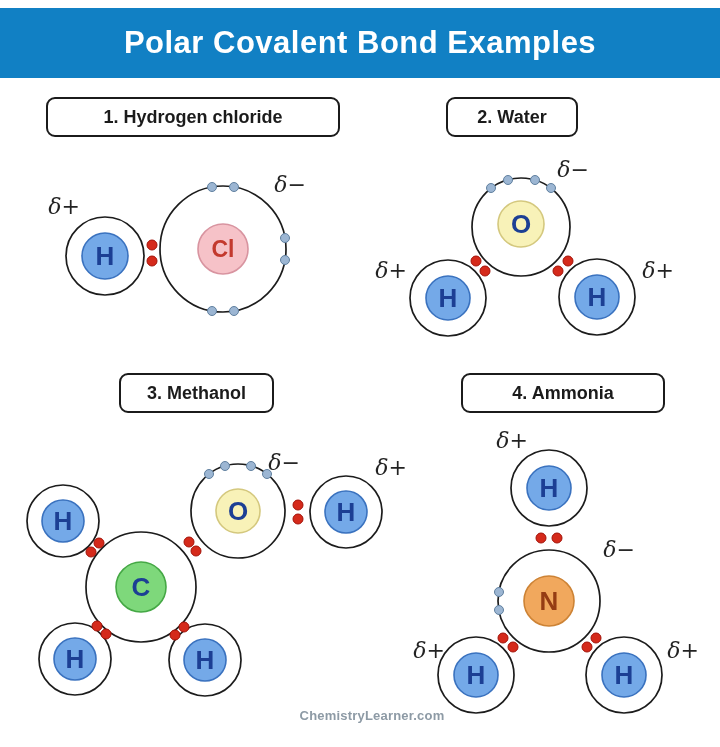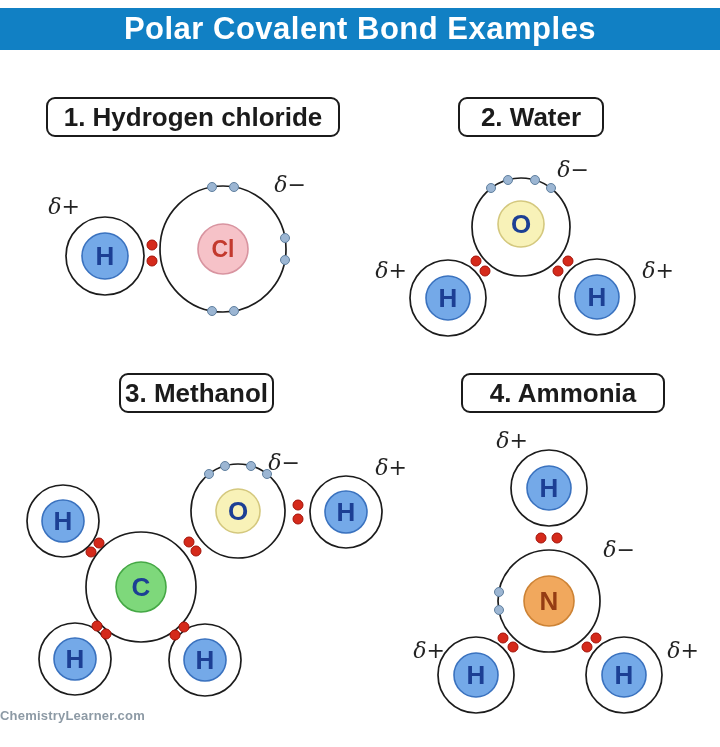--- a/index.html
+++ b/index.html
@@ -1,55 +1,55 @@
 <!DOCTYPE html>
 <html><head>
 <meta charset="utf-8">
 <style>
   * { margin:0; padding:0; box-sizing:border-box; }
   body { background:#ffffff; font-family:"Liberation Sans", sans-serif; }
   .page { position:relative; width:720px; height:747px; background:#ffffff; overflow:hidden; }
 
   .banner {
-    position:absolute; left:0; top:8px; width:720px; height:42px;
+    position:absolute; left:0; top:8px; width:720px; height:70px;
     background:#1180c4; display:flex; align-items:center; justify-content:center;
   }
   .banner h1 {
     color:#ffffff; font-size:31px; font-weight:bold; letter-spacing:.5px;
     font-family:"Liberation Sans", sans-serif;
   }
 
   .label-box {
     position:absolute; background:#ffffff; border:2.5px solid #1b1b1b; border-radius:9px;
     display:flex; align-items:center; justify-content:center;
-    font-weight:bold; font-size:26px; color:#1b1b1b; white-space:nowrap;
+    font-weight:bold; font-size:18px; color:#1b1b1b; white-space:nowrap;
   }
   .box1 { left:46px;  top:97px;  width:294px; height:40px; }
-  .box2 { left:458px; top:97px;  width:146px; height:40px; }
+  .box2 { left:446px; top:97px;  width:132px; height:40px; }
   .box3 { left:119px; top:373px; width:155px; height:40px; }
   .box4 { left:461px; top:373px; width:204px; height:40px; }
 
   svg.diagram { position:absolute; left:0; top:0; }
 
   .shell { fill:#ffffff; stroke:#1c1c1c; stroke-width:1.7px; }
   .sym { font-family:"Liberation Sans", sans-serif; font-weight:bold; font-size:26px; text-anchor:middle; }
   .sym.two { font-size:23px; }
   .navy  { fill:#1c3f94; }
   .red   { fill:#c3392e; }
   .brown { fill:#953c13; }
   .delta {
     font-family:"DejaVu Serif", serif; font-style:italic;
     font-size:22px; fill:#222222; text-anchor:middle;
   }
   .e-lone { fill:#9cb6d3; stroke:#60809f; stroke-width:1px; }
   .e-bond { fill:#d52a1b; stroke:#a31208; stroke-width:1px; }
 
   .watermark {
-    position:absolute; left:0; top:708px; width:720px; text-align:left;
-    font-size:13px; font-weight:bold; color:#8d9aa5; letter-spacing:.2px;
+    position:absolute; left:0; top:708px; width:720px; text-align:center;
+    font-size:13px; font-weight:bold; color:#8d9aa5; letter-spacing:.2px;padding-left:24px;
   }
 </style>
 </head>
 <body>
 
 <div class="page">
 
   <div class="banner">
     <h1>Polar Covalent Bond Examples</h1>
   </div>

